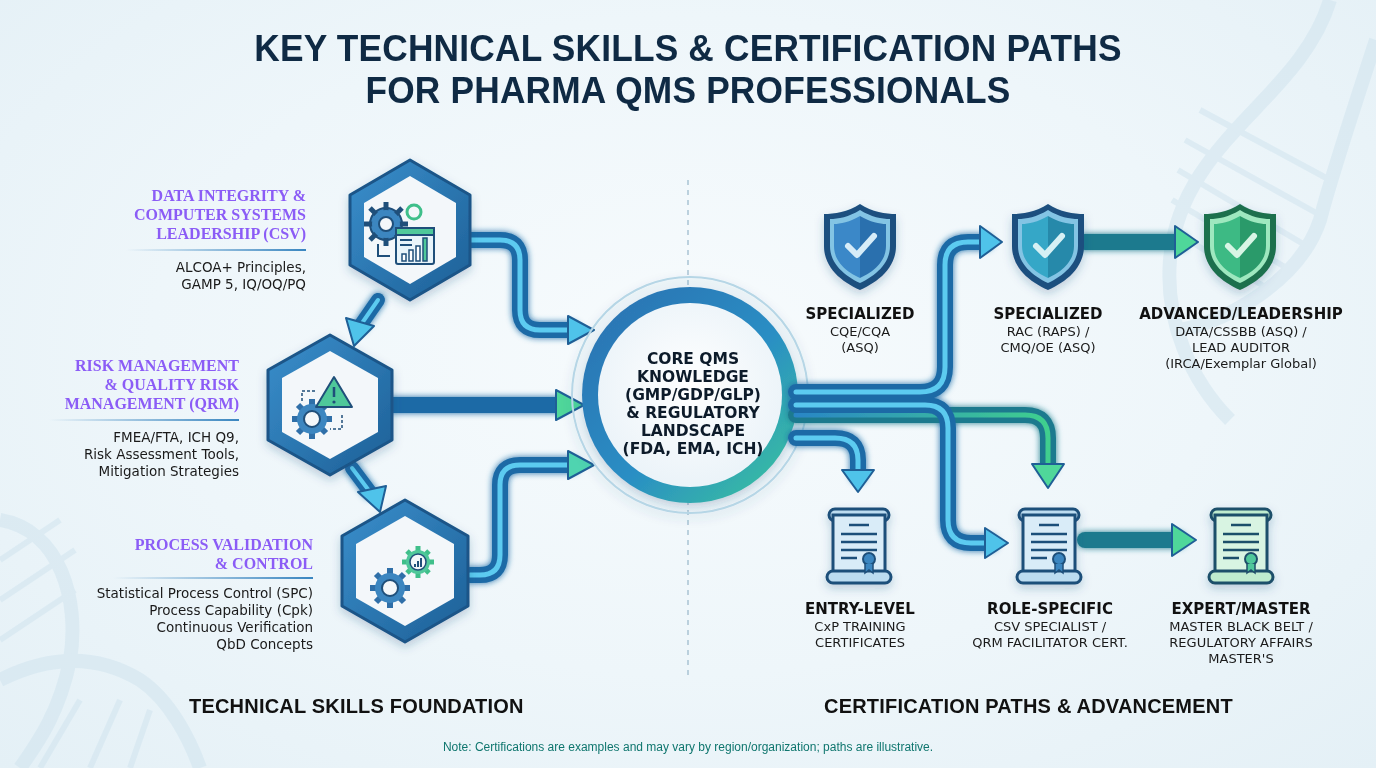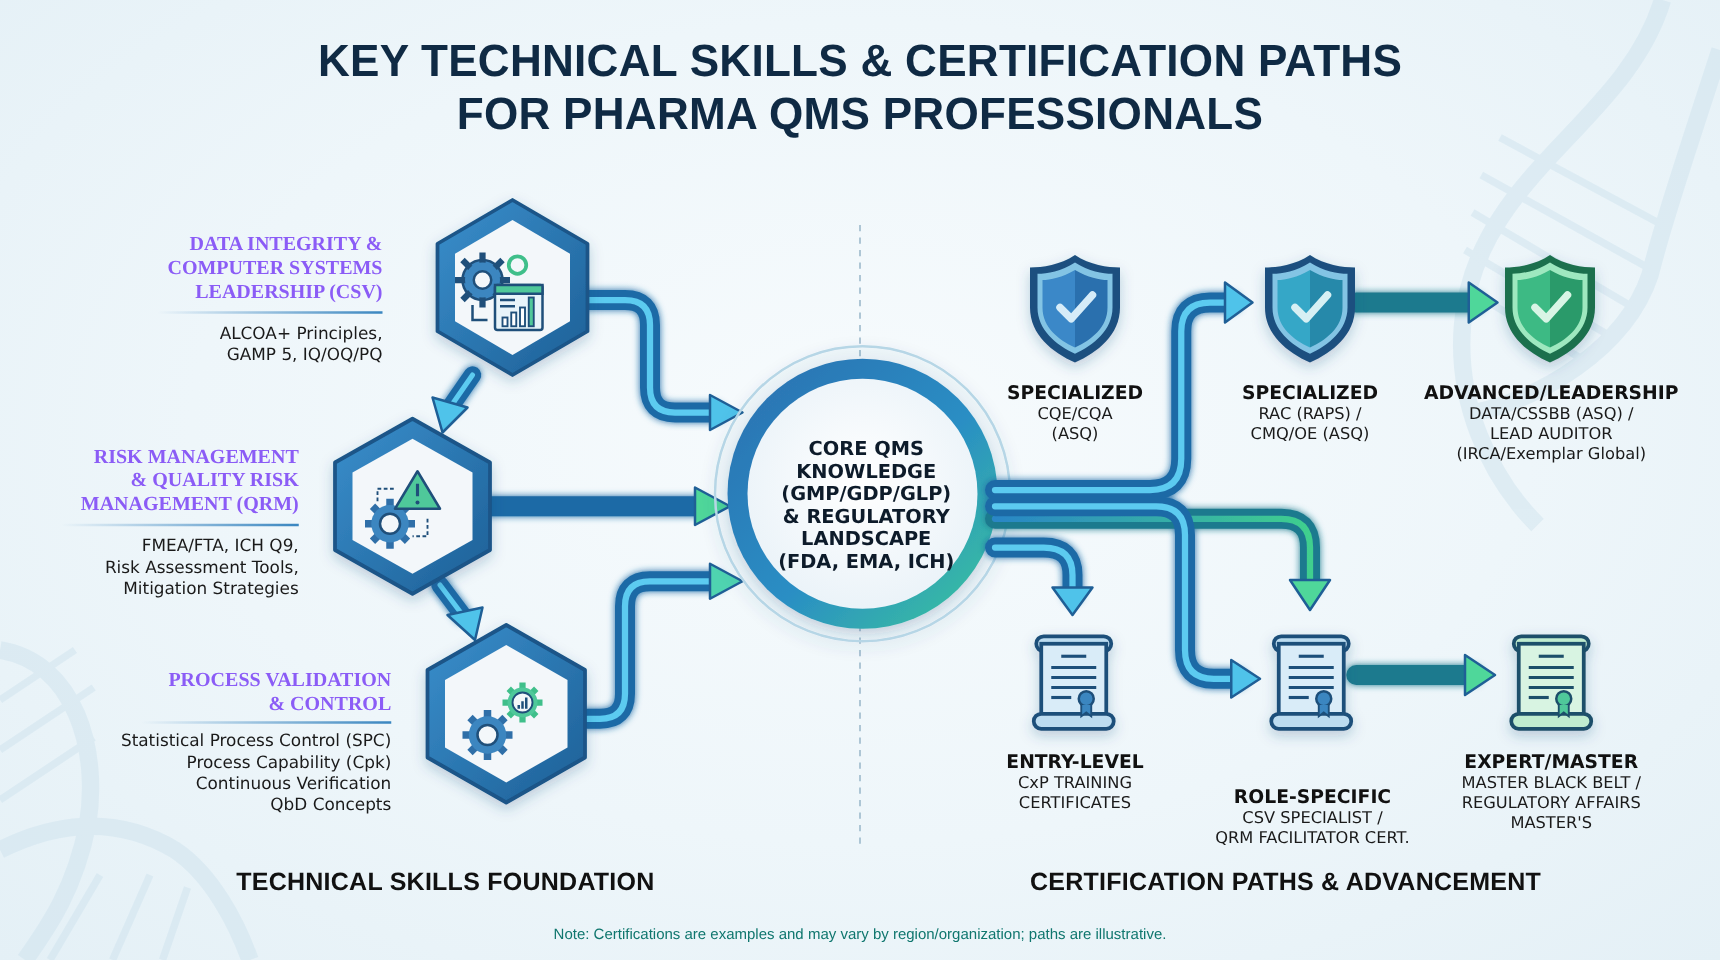--- a/index.html
+++ b/index.html
@@ -389,21 +389,21 @@
   <div class="b">DATA/CSSBB (ASQ) /</div>
   <div class="b">LEAD AUDITOR</div>
   <div class="b">(IRCA/Exemplar Global)</div>
 </div>
 
 <div class="abs cert" style="left:780px; top:600px; width:160px;">
   <div class="h">ENTRY-LEVEL</div>
   <div class="b">CxP TRAINING</div>
   <div class="b">CERTIFICATES</div>
 </div>
-<div class="abs cert" style="left:955px; top:600px; width:190px;margin-top:28px;">
+<div class="abs cert" style="left:955px; top:600px; width:190px;">
   <div class="h">ROLE-SPECIFIC</div>
   <div class="b">CSV SPECIALIST /</div>
   <div class="b">QRM FACILITATOR CERT.</div>
 </div>
 <div class="abs cert" style="left:1145px; top:600px; width:192px;">
   <div class="h">EXPERT/MASTER</div>
   <div class="b">MASTER BLACK BELT /</div>
   <div class="b">REGULATORY AFFAIRS</div>
   <div class="b">MASTER'S</div>
 </div>

